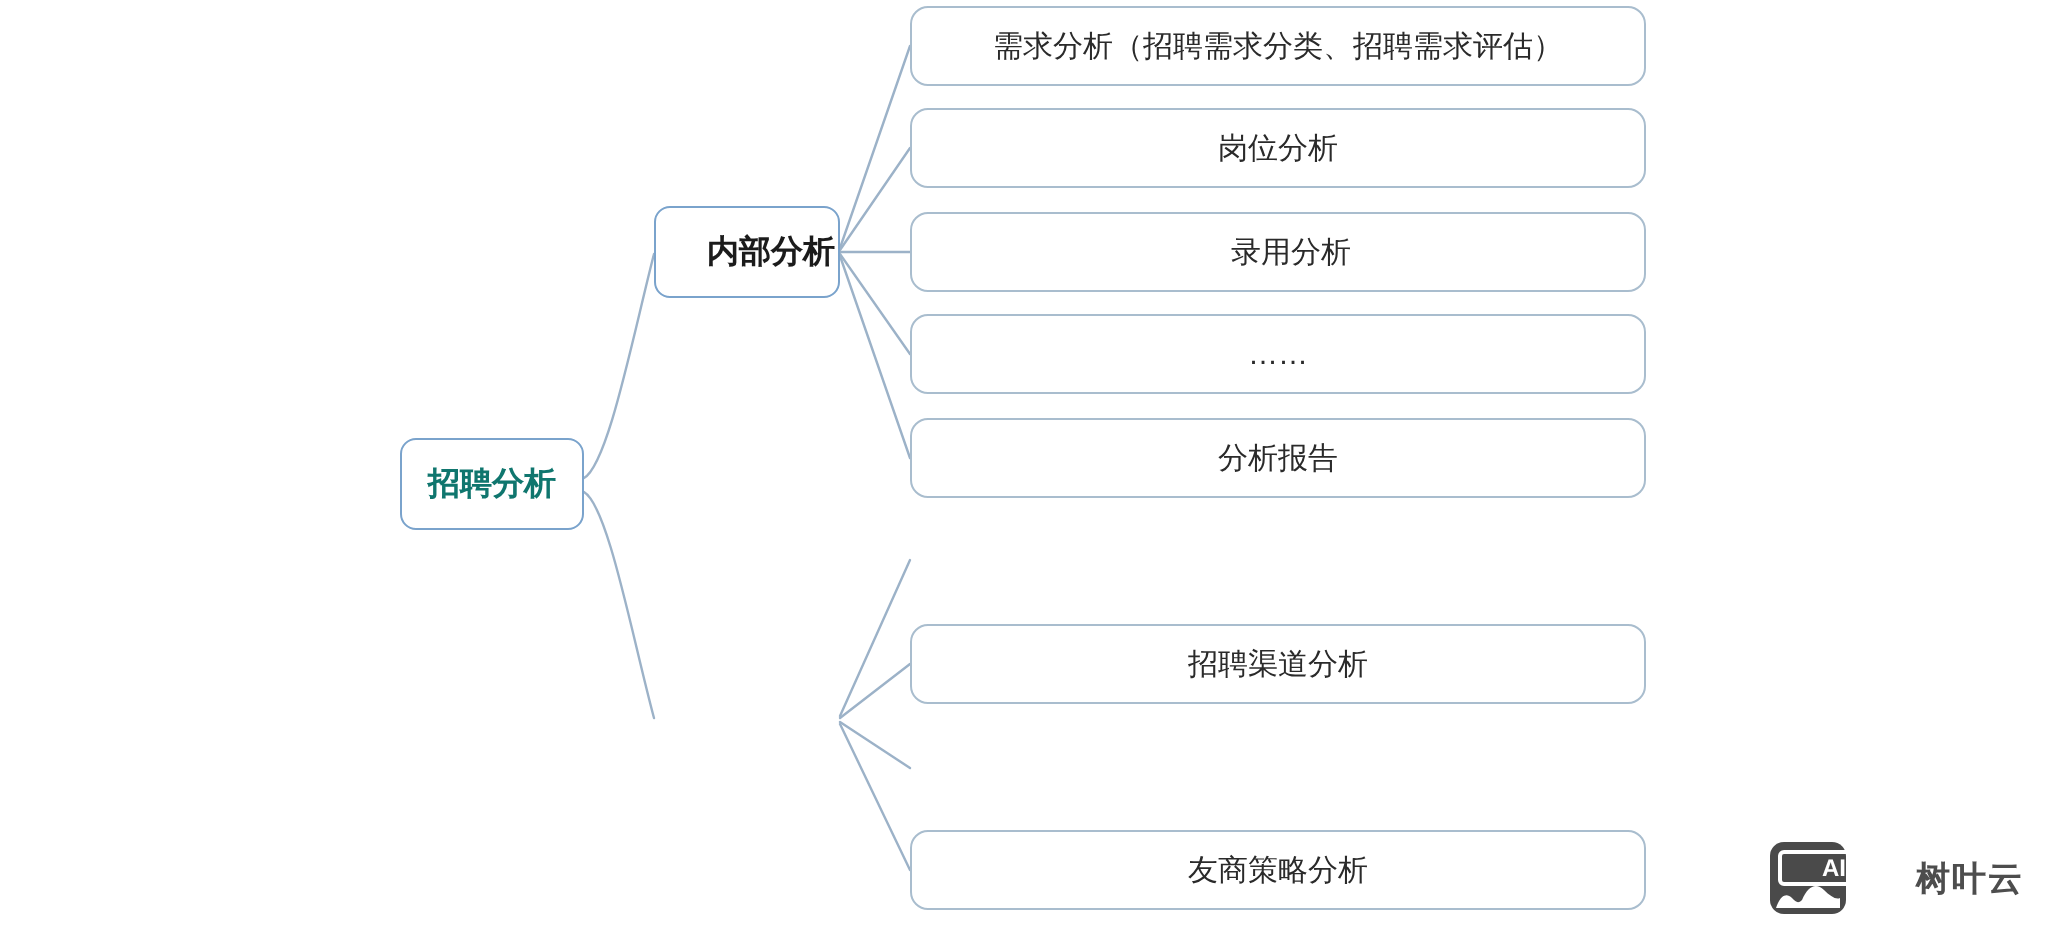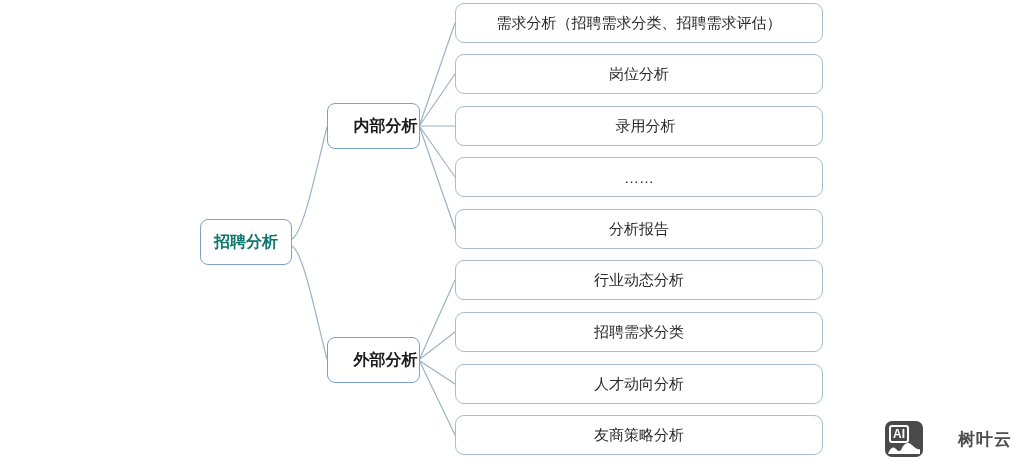--- a/index.html
+++ b/index.html
@@ -52,21 +52,21 @@
   .wm-logo{
     position:relative;
     width:38px;height:36px;
     background:#4a4a4a;
     border-radius:7px;
   }
   .wm-ai{
     position:absolute;top:4px;left:4px;
     border:2px solid #ffffff;border-radius:3px;
     color:#ffffff;font-size:12px;font-weight:bold;
-    line-height:14px;padding:0 2px;
+    line-height:14px;padding:0 20px;
   }
   .wm-mountain{position:absolute;left:3px;right:3px;bottom:3px;height:14px;}
   .wm-brand{
     color:#4d4d4d;font-size:17px;font-weight:600;
     letter-spacing:1px;
     margin-left:28px;
   }
 </style>
 </head>
 <body>
@@ -92,48 +92,39 @@
     </g>
   </svg>
 
   <div class="node node-main" style="left:200px;top:219px;">
     <span>招聘分析</span>
   </div>
 
   <div class="node node-branch" style="top:103px;">
     <span>内部分析</span>
   </div>
-  <div class="node node-branch" style="top:337px;">
-    <span>外部分析</span>
-  </div>
 
   <div class="node node-leaf" style="top:3px;">
     <span>需求分析（招聘需求分类、招聘需求评估）</span>
   </div>
   <div class="node node-leaf" style="top:54px;">
     <span>岗位分析</span>
   </div>
   <div class="node node-leaf" style="top:106px;padding-left:13px;">
     <span>录用分析</span>
   </div>
   <div class="node node-leaf" style="top:157px;">
     <span>……</span>
   </div>
   <div class="node node-leaf" style="top:209px;justify-content:center;">
     <span>分析报告</span>
   </div>
 
-  <div class="node node-leaf" style="top:260px;">
-    <span>行业动态分析</span>
-  </div>
   <div class="node node-leaf" style="top:312px;">
-    <span>招聘需求分类</span>
-  </div>
-  <div class="node node-leaf" style="top:364px;">
-    <span>人才动向分析</span>
+    <span>招聘渠道分析</span>
   </div>
   <div class="node node-leaf" style="top:415px;">
     <span>友商策略分析</span>
   </div>
 
   <div class="watermark">
     <div class="wm-logo">
       <span class="wm-ai">AI</span>
       <svg class="wm-mountain" viewBox="0 0 32 14" preserveAspectRatio="none">
         <path fill="#ffffff" d="M0,14 C2,8 5,6 8,9 C10,11 11,12 13,10 C16,3 20,1 24,5 C27,8 30,10 32,9 L32,14 Z"></path>

